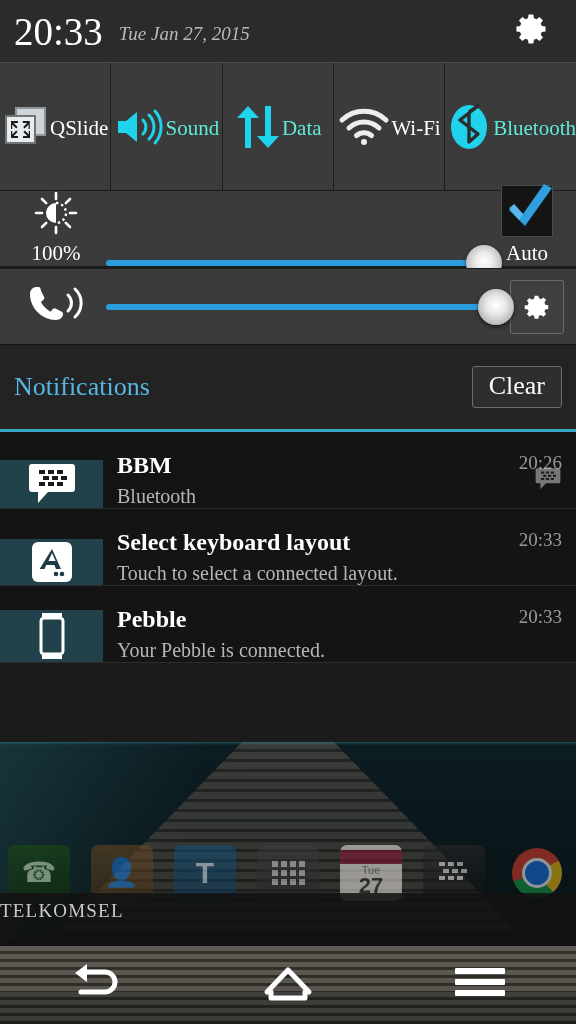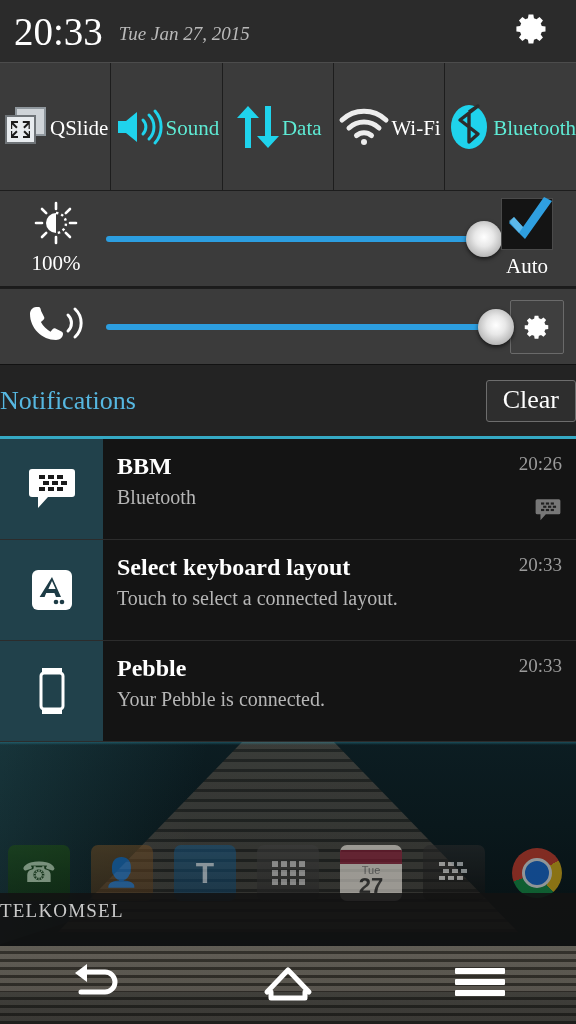--- a/index.html
+++ b/index.html
@@ -116,21 +116,21 @@
   .qs .qs-ico{ height:58px; display:flex; align-items:center; justify-content:center; }
   .qs .qs-lbl{ font-size:21px; margin-top:4px; }
   .qs.on .qs-lbl{ color:#5eead4; }
   .qs.off .qs-lbl{ color:#ffffff; }
 
   
   .slider-row{
     height:auto; background:#3b3b3b; border-top:1px solid #1d1d1d;
     display:flex; align-items:center; padding:0 12px; position:relative;
   }
-  #brightness-row{ height:96px; }
+  #brightness-row{ height:76px;align-items:flex-end; }
   #volume-row{ height:76px; margin-top:2px; }
   .sl-left{ width:88px; display:flex; flex-direction:column; align-items:center; justify-content:center;}
   .sl-pct{ color:#fff; font-size:21px; margin-top:2px; }
   .track{
     position:relative; flex:1; height:6px; background:#2c9ee0; border-radius:3px;
     margin:0 6px;
   }
   .knob{
     position:absolute; top:50%; width:36px; height:36px; border-radius:50%;
     transform:translate(-50%,-50%);
@@ -143,34 +143,34 @@
   }
   .auto-wrap{ width:74px; display:flex; flex-direction:column; align-items:center; }
   .auto-lbl{ color:#fff; font-size:21px; margin-top:4px; }
   .sound-gear-btn{
     width:54px; height:54px; background:#3f3f3f; border:1px solid #6a6a6a; border-radius:2px;
     display:flex; align-items:center; justify-content:center; margin-left:8px;
   }
 
   
   #notif-header{
-    height:72px; background:#232323; display:flex; align-items:center;
-    padding:0 0; border-top:1px solid #121212;
+    height:85px; background:#232323; display:flex; align-items:center;
+    padding:0 14px; border-top:1px solid #121212;
   }
   #notif-title{ color:#56b7e0; font-size:26px; }
   #clear-btn{
     margin-left:auto; background:#2e2e2e; border:1px solid #6d6d6d; border-radius:3px;
     color:#fff; font-size:26px; padding:4px 16px 6px;
   }
   #notif-divider{ height:3px; background:#35a9c4; }
 
   
   .notif{
     display:flex; background:#141414; border-bottom:1px solid #2c2c2c;
-    height:101px; position:relative;
+    height:77px; position:relative;align-items:flex-end;
   }
   .notif-ic{
     width:103px; background:#21414b; display:flex; align-items:center; justify-content:center;
   }
   .notif-body{ flex:1; padding:14px 14px 0 14px; position:relative; }
   .notif-title{ color:#ffffff; font-size:24px; font-weight:bold; }
   .notif-text{ color:#b6b6b6; font-size:20px; margin-top:6px; }
   .notif-time{ position:absolute; right:14px; top:14px; color:#9a9a9a; font-size:19px; }
   .notif-badge{ position:absolute; right:14px; bottom:12px; opacity:.55; }
 

